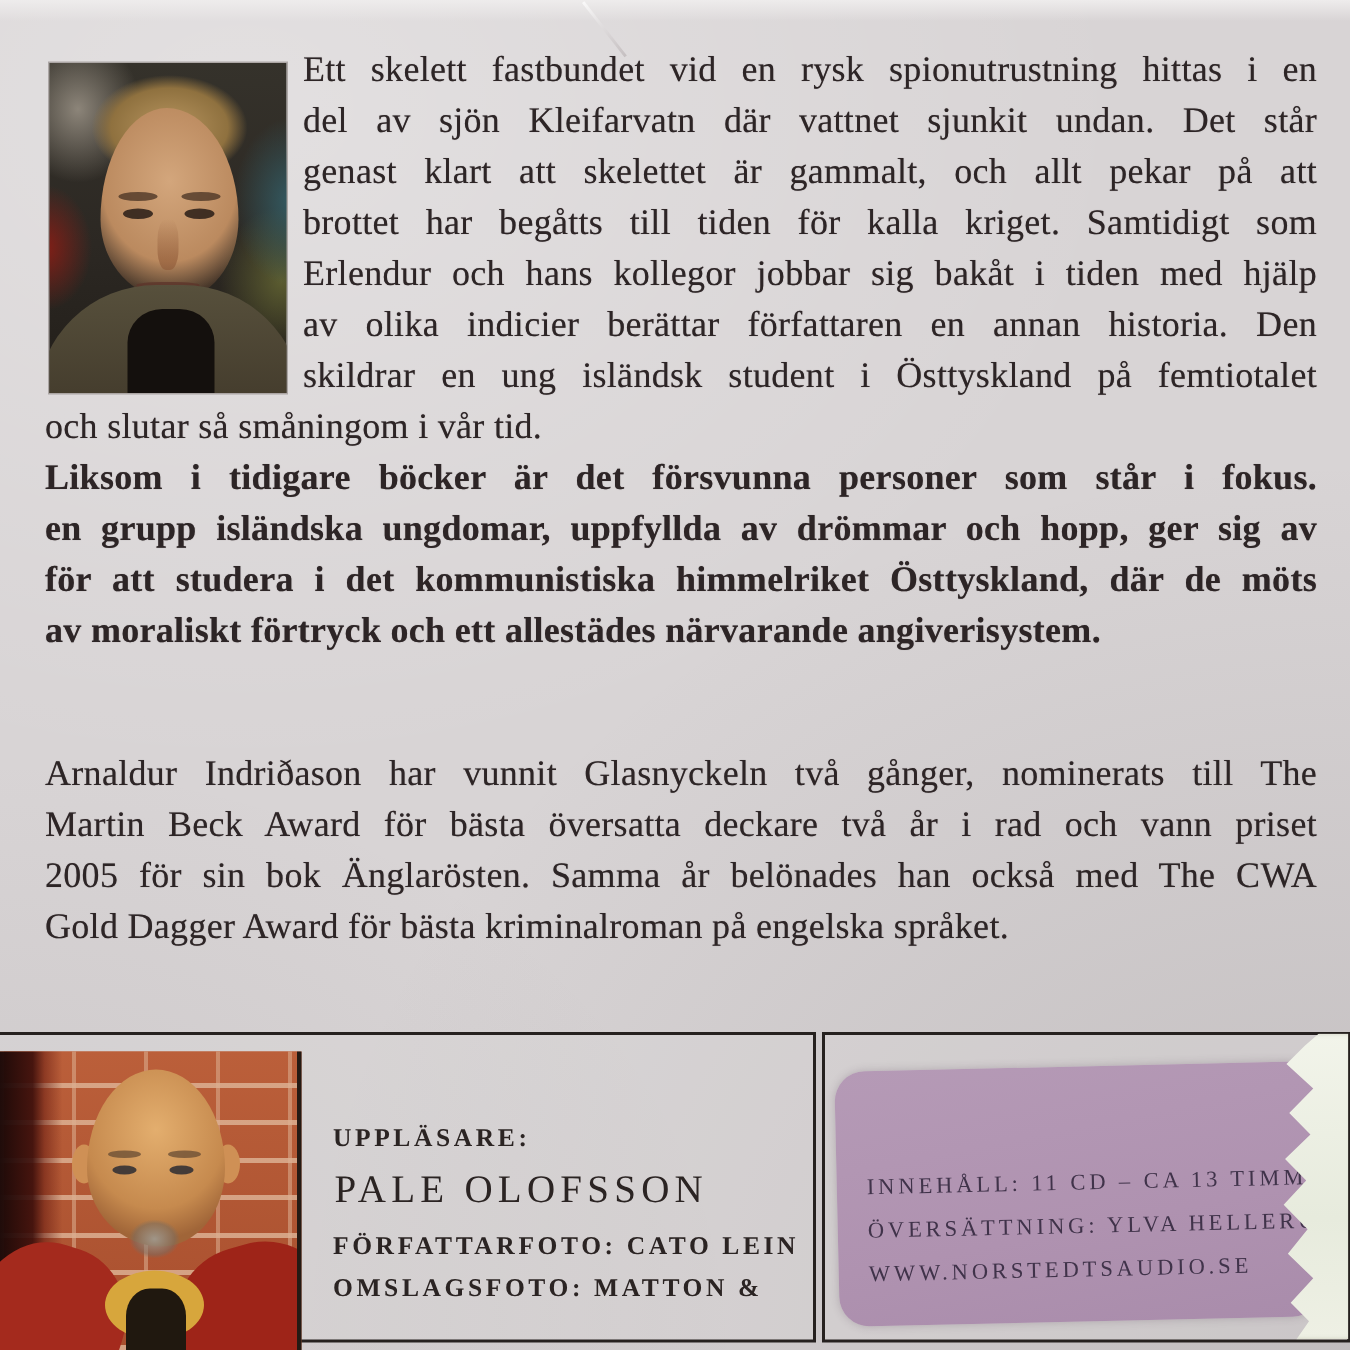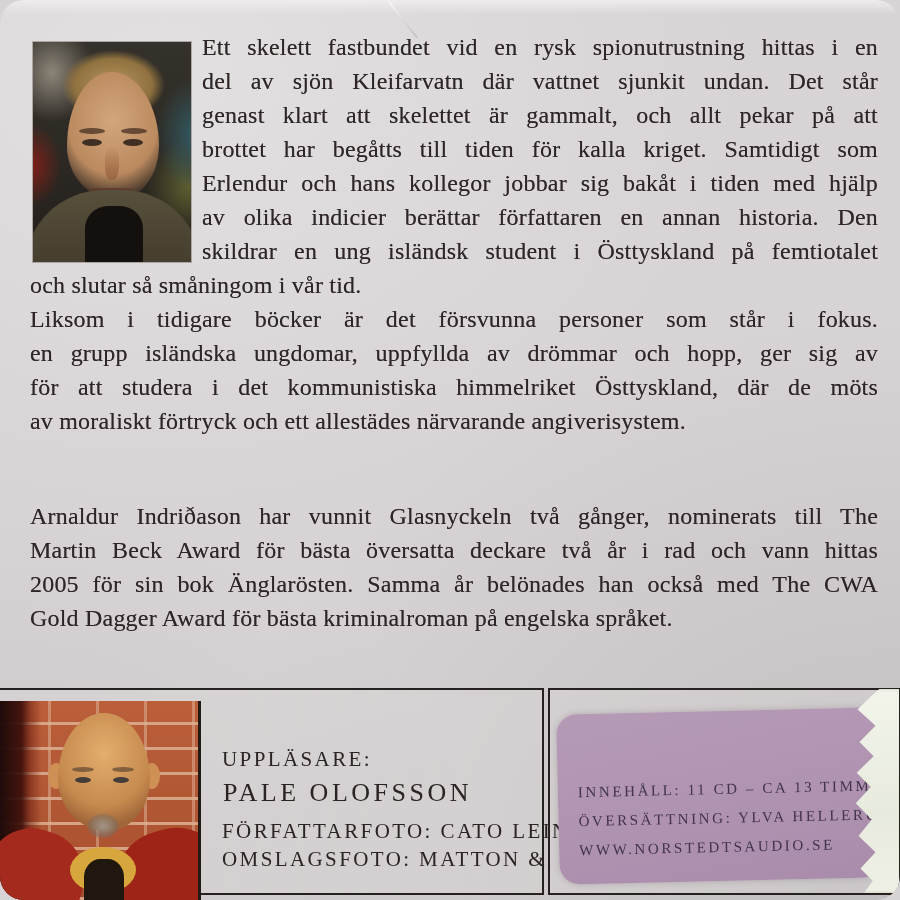--- a/index.html
+++ b/index.html
@@ -4,29 +4,29 @@
 <style>
   html,body{margin:0;padding:0;}
   body{width:900px;height:900px;overflow:hidden;background:#d8d4d5;}
   .page{position:relative;width:900px;height:900px;overflow:hidden;
     font-family:"Liberation Serif","DejaVu Serif",serif;color:#2d2526;
     background:
       linear-gradient(180deg, #eeecec 0, rgba(238,236,236,0) 14px),
       radial-gradient(120% 90% at 18% 8%, rgba(255,255,255,0.28), rgba(255,255,255,0) 55%),
       radial-gradient(130% 110% at 100% 100%, rgba(90,82,86,0.18), rgba(90,82,86,0) 60%),
       radial-gradient(100% 80% at 0% 100%, rgba(90,82,86,0.10), rgba(90,82,86,0) 55%),
-      #d8d4d5; border-radius: 24px;}
+      #d8d4d5;}
   .crease{position:absolute;left:388px;top:2px;width:2px;height:46px;
     background:linear-gradient(180deg, rgba(255,255,255,0.7), rgba(160,150,152,0.4));
     transform:rotate(-38deg);transform-origin:top left;}
   
   .blurb{position:absolute;left:30px;width:848px;font-size:24px;line-height:34px;
     letter-spacing:0.2px;text-shadow:0 0 0.5px rgba(45,37,38,0.55);}
   .para1{top:30px;}
-  .para2{top:302px;}
+  .para2{top:302px;font-weight:bold;}
   .para3{top:499px;}
   .line{text-align:justify;text-align-last:justify;white-space:normal;}
   .line:last-child{text-align-last:left;}
   .para1 .line:not(:last-child){margin-left:172px;}
   
   .author-photo{position:absolute;left:33px;top:42px;width:158px;height:220px;overflow:hidden;
     background:
       radial-gradient(60px 70px at 12% 14%, rgba(150,142,130,0.9), rgba(150,142,130,0) 70%),
       radial-gradient(55px 80px at 102% 42%, rgba(52,98,108,0.85), rgba(52,98,108,0) 70%),
       radial-gradient(60px 70px at 98% 66%, rgba(104,106,52,0.8), rgba(104,106,52,0) 70%),
@@ -76,21 +76,21 @@
     background:radial-gradient(closest-side, rgba(160,152,140,0.95), rgba(120,110,100,0.5) 80%, rgba(120,110,100,0));}
   .n-jacket-l{position:absolute;left:-18px;top:128px;width:100px;height:110px;border-radius:45%;
     transform:rotate(18deg);background:#a42a1d;}
   .n-jacket-r{position:absolute;left:118px;top:128px;width:110px;height:110px;border-radius:45%;
     transform:rotate(-16deg);background:#9e2418;}
   .n-collar{position:absolute;left:70px;top:146px;width:66px;height:46px;border-radius:50%;
     background:#d7a63c;}
   .n-shirt{position:absolute;left:84px;top:158px;width:40px;height:46px;border-radius:40% 40% 0 0;background:#20180f;}
   
   .credits{position:absolute;left:222px;top:745px;color:#2b2423;}
-  .credits .small{font-size:21px;letter-spacing:2.4px;line-height:28px;}
+  .credits .small{font-size:17px;letter-spacing:2.4px;line-height:28px;font-weight:bold;}
   .credits .name{font-size:26px;letter-spacing:3.5px;line-height:36px;margin:2px 0 6px 1px;}
   
   .sticker{position:absolute;left:558px;top:711px;width:322px;height:170px;border-radius:20px;
     transform:rotate(-1.3deg);
     background:linear-gradient(170deg, #b59ab6 0%, #af92b0 60%, #a98cab 100%);
     box-shadow:0 0 6px rgba(80,60,80,0.25);}
   .sticker .s-line{position:absolute;left:20px;white-space:nowrap;
     font-size:15px;letter-spacing:2.6px;color:#40334a;}
   .s1{top:70px;} .s2{top:99px;} .s3{top:128px;}
   
@@ -130,21 +130,21 @@
       <div class="line">och slutar så småningom i vår tid.</div>
     </div>
   <div class="blurb para2">
       <div class="line">Liksom i tidigare böcker är det försvunna personer som står i fokus.</div>
       <div class="line">en grupp isländska ungdomar, uppfyllda av drömmar och hopp, ger sig av</div>
       <div class="line">för att studera i det kommunistiska himmelriket Östtyskland, där de möts</div>
       <div class="line">av moraliskt förtryck och ett allestädes närvarande angiverisystem.</div>
     </div>
   <div class="blurb para3">
       <div class="line">Arnaldur Indriðason har vunnit Glasnyckeln två gånger, nominerats till The</div>
-      <div class="line">Martin Beck Award för bästa översatta deckare två år i rad och vann hittas</div>
+      <div class="line">Martin Beck Award för bästa översatta deckare två år i rad och vann priset</div>
       <div class="line">2005 för sin bok Änglarösten. Samma år belönades han också med The CWA</div>
       <div class="line">Gold Dagger Award för bästa kriminalroman på engelska språket.</div>
     </div>
 
   <div class="box box-left"></div>
   <div class="box box-right"></div>
 
   <div class="narrator-photo">
     <div class="n-ear l"></div>
     <div class="n-ear r"></div>

